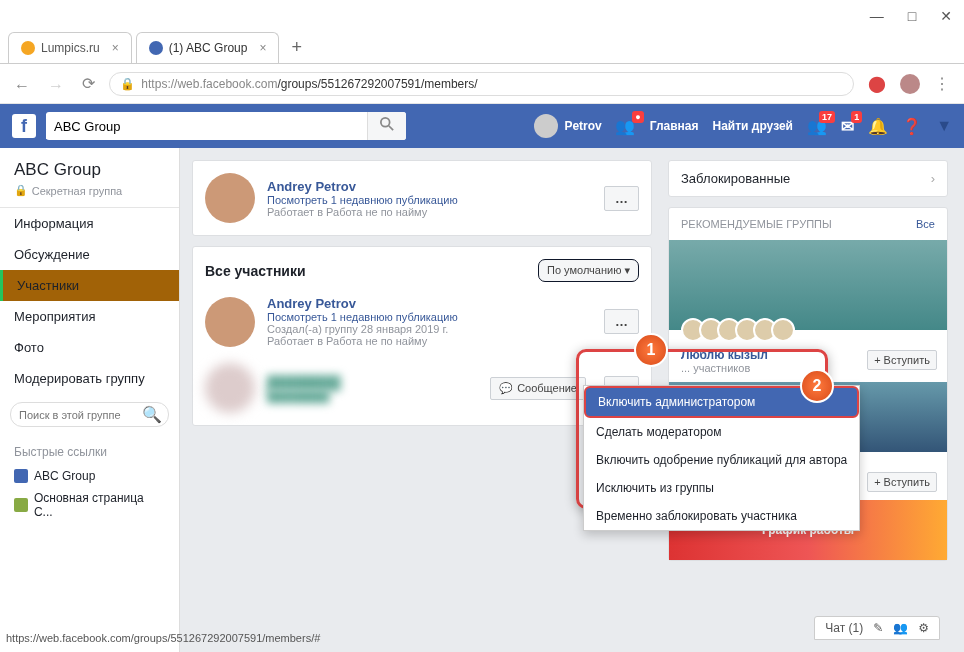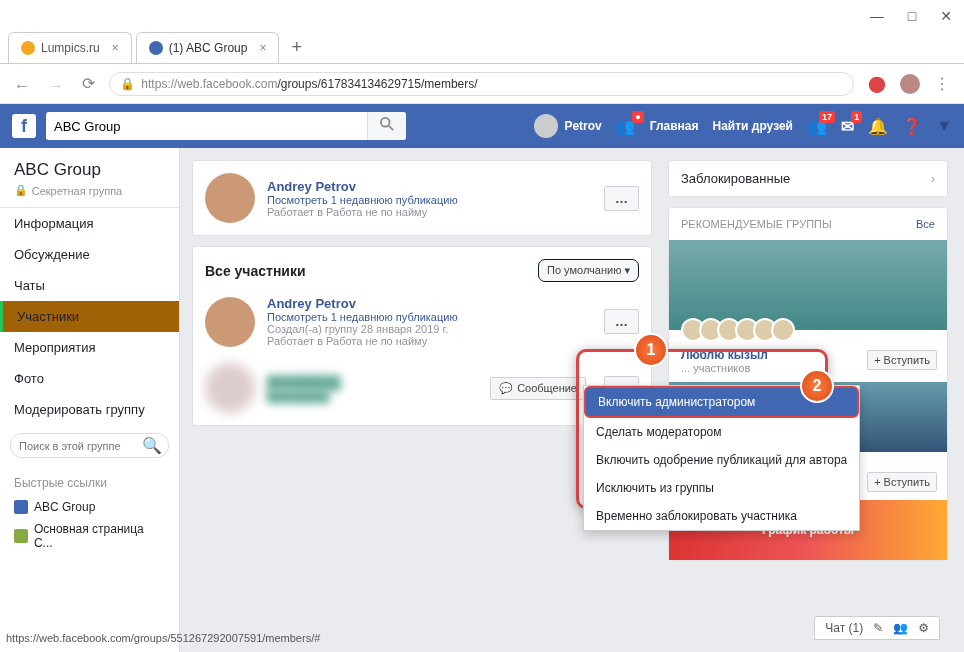--- a/index.html
+++ b/index.html
@@ -98,21 +98,21 @@
   <span class="new-tab">+</span>
 </div>
 
 <div class="addr-bar">
   <span class="nav-btn">←</span>
   <span class="nav-btn" style="opacity:.4">→</span>
   <span class="nav-btn">⟳</span>
   <div class="url-box">
     <span class="lock">🔒</span>
     <span class="url-gray">https://web.facebook.com</span>
-      <span>/groups/617834134629715/members/</span>
+      <span>/groups/551267292007591/members/</span>
   </div>
   <span class="nav-btn" style="color:#d44">⬤</span>
   <span class="avatar-small"></span>
   <span class="nav-btn">⋮</span>
 </div>
 
 <div class="fb-header">
   <div class="fb-logo">f</div>
   <div class="fb-search">
     <input value="ABC Group" style="">
@@ -143,21 +143,20 @@
 <div class="content">
   <div class="left-col">
     <div class="group-title">ABC Group</div>
     <div class="group-sub">
         <span>🔒</span>
         <span>Секретная группа</span>
       </div>
     <div class="left-nav">
       <div class="left-nav-item">Информация</div>
       <div class="left-nav-item">Обсуждение</div>
-      <div class="left-nav-item">Чаты</div>
       <div class="left-nav-item active">Участники</div>
       <div class="left-nav-item">Мероприятия</div>
       <div class="left-nav-item">Фото</div>
       <div class="left-nav-item">Модерировать группу</div>
     </div>
     <div class="left-search">
       <input placeholder="Поиск в этой группе" style="">
       <span style="color:#888">🔍</span>
     </div>
     <div class="quick-title">Быстрые ссылки</div>

